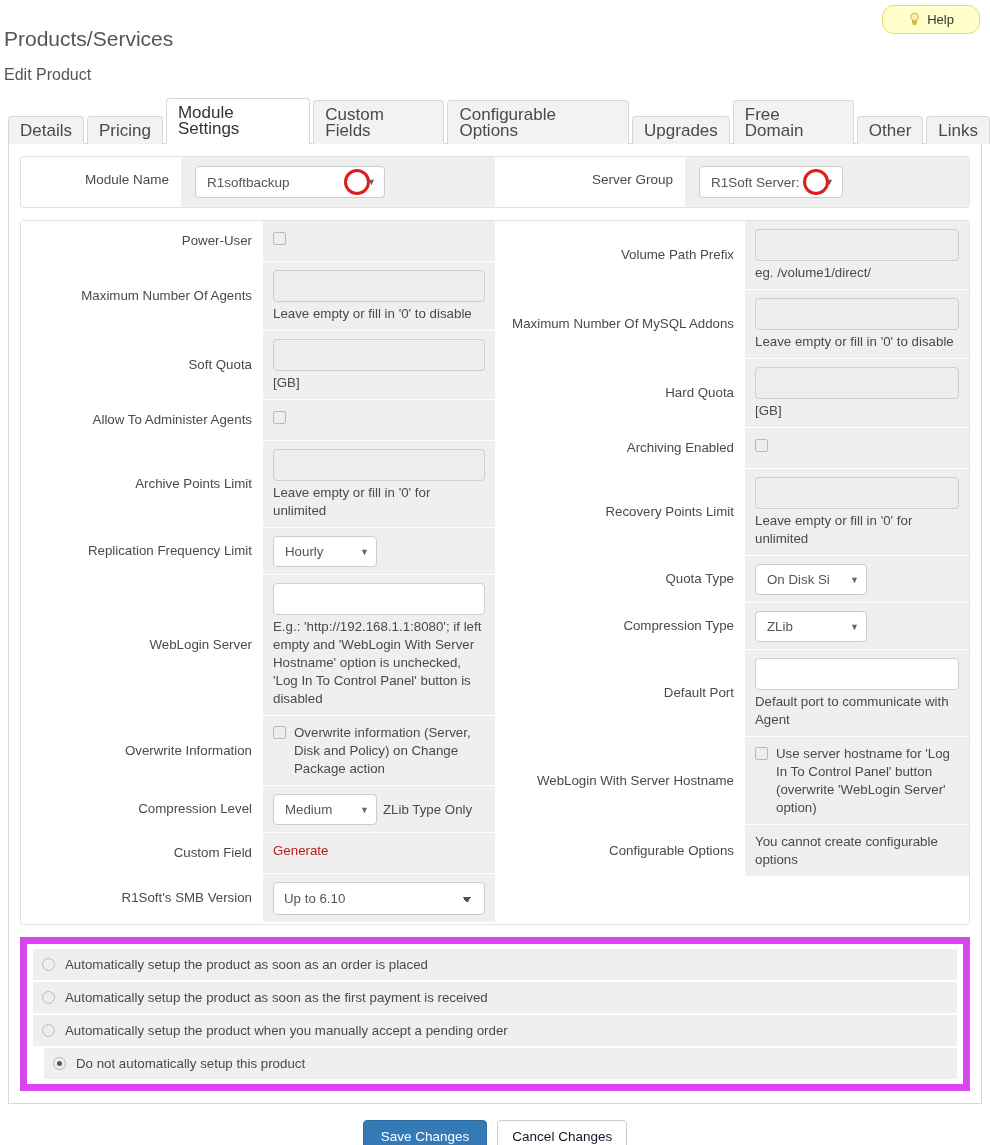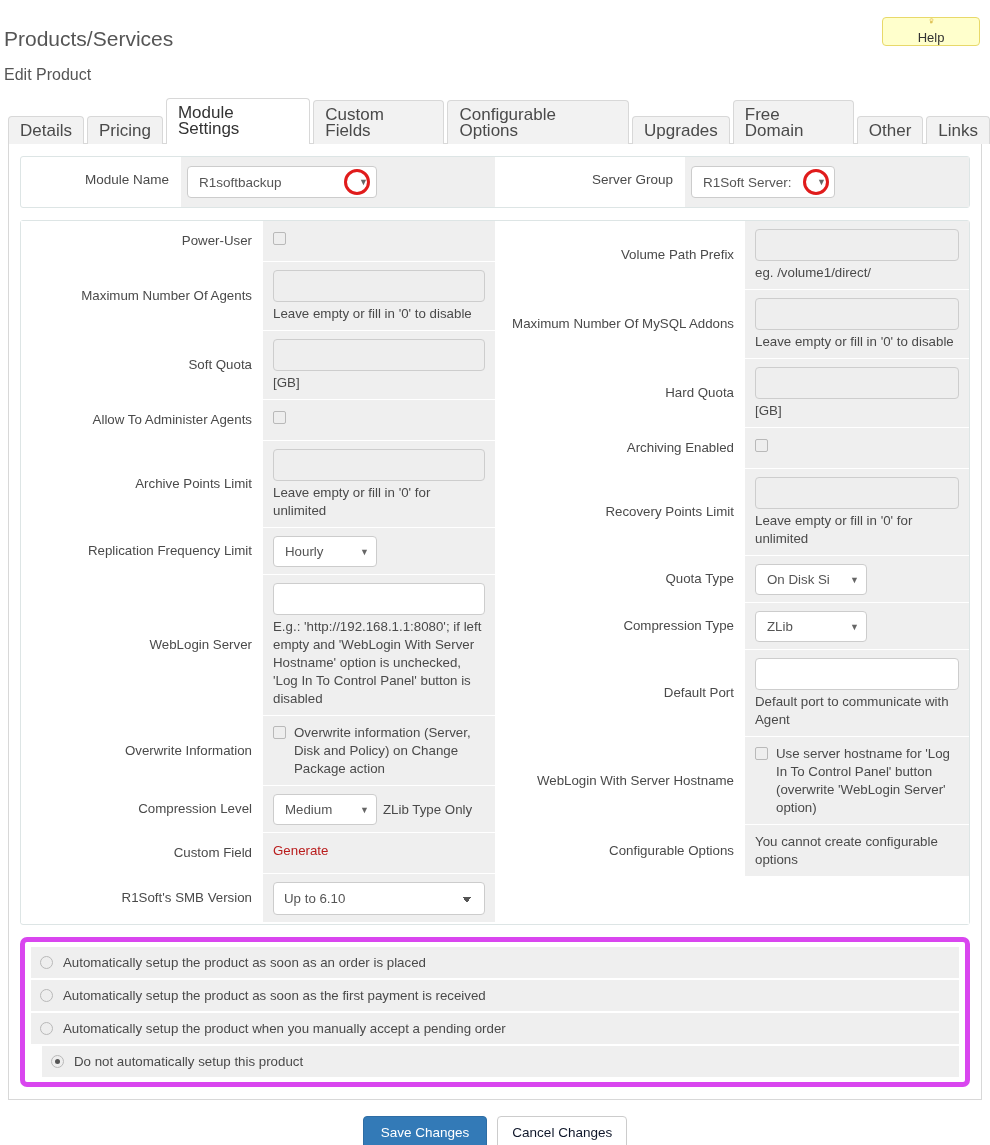--- a/index.html
+++ b/index.html
@@ -11,25 +11,25 @@
   }
   body { width: 990px; height: 1145px; position: relative; overflow: hidden; }
 
   
   .page-head { position: relative; padding: 22px 0 0 0; }
   .page-title {
     font-size: 21px; font-weight: 400; color: #555555;
     margin: 0; padding: 4px 0 0 4px; line-height: 26px;
   }
   .help-btn {
-    position: absolute; right: 10px; top: 17px;
+    position: absolute; right: 10px; top: 5px;
     width: 98px; height: 29px;
-    background: #ffffcc; border: 1px solid #e8d96a; border-radius: 4px;
+    background: #ffffcc; border: 1px solid #e8d96a; border-radius: 12px;
     display: flex; align-items: center; justify-content: center; gap: 6px;
-    font-size: 13px; color: #333; cursor: pointer; flex-direction: column;
+    font-size: 13px; color: #333; cursor: pointer;
   }
   .bulb { width: 13px; height: 15px; display:block; }
   .subtitle {
     font-size: 16px; color: #555; padding: 13px 0 0 4px; line-height: 20px;
   }
 
   
   .tabs {
     display: flex; align-items: flex-end; gap: 3px;
     padding: 12px 0 0 8px; position: relative; z-index: 3;
@@ -60,21 +60,21 @@
 
   
   .serverrow { display: flex; }
   .serverrow .half { width: 50%; display: flex; align-items: stretch; }
   .srv-label {
     width: 160px; text-align: right; padding: 14px 12px 14px 0;
     font-size: 13.5px; color: #4a4a4a; line-height: 18px;
   }
   .srv-label.right { width: 190px; }
   .srv-field {
-    flex: 1; background: #efefef; padding: 9px 6px; display: flex; align-items: center;
+    flex: 1; background: #efefef; padding: 9px 14px; display: flex; align-items: center;
     position: relative;
   }
   .fakesel {
     height: 32px; background: #fff; border: 1px solid #cccccc; border-radius: 4px;
     display: flex; align-items: center; justify-content: space-between;
     font-size: 13.5px; color: #555; padding: 0 8px 0 11px; cursor: pointer;
     position: relative; overflow: hidden;
   }
   .fakesel .cap { white-space: nowrap; overflow: hidden; }
   .caret { font-size: 9px; color: #666; margin-left: 10px; }
@@ -135,21 +135,21 @@
     -webkit-appearance: none; appearance: none;
     background-image:
       linear-gradient(45deg, transparent 50%, #555 50%),
       linear-gradient(135deg, #555 50%, transparent 50%);
     background-position: calc(100% - 17px) 14px, calc(100% - 12px) 14px;
     background-size: 5px 5px, 5px 5px;
     background-repeat: no-repeat;
   }
 
   
-  .autobox { border: 5px solid #d946ef; border-radius: 7px; padding: 5px 6px; }
+  .autobox { border: 7px solid #d946ef; border-radius: 0; padding: 5px 6px; }
   .arow {
     display: flex; align-items: center; gap: 10px;
     background: #efefef; padding: 8px 9px; font-size: 13.3px; color: #4a4a4a;
     border-bottom: 2px solid #ffffff;
   }
   .arow:last-child { border-bottom: none; margin-left: 11px; }
   .radio {
     width: 13px; height: 13px; border-radius: 50%;
     background: #eeeeee; border: 1px solid #b9b9b9; flex: 0 0 auto;
     position: relative; cursor: pointer;

